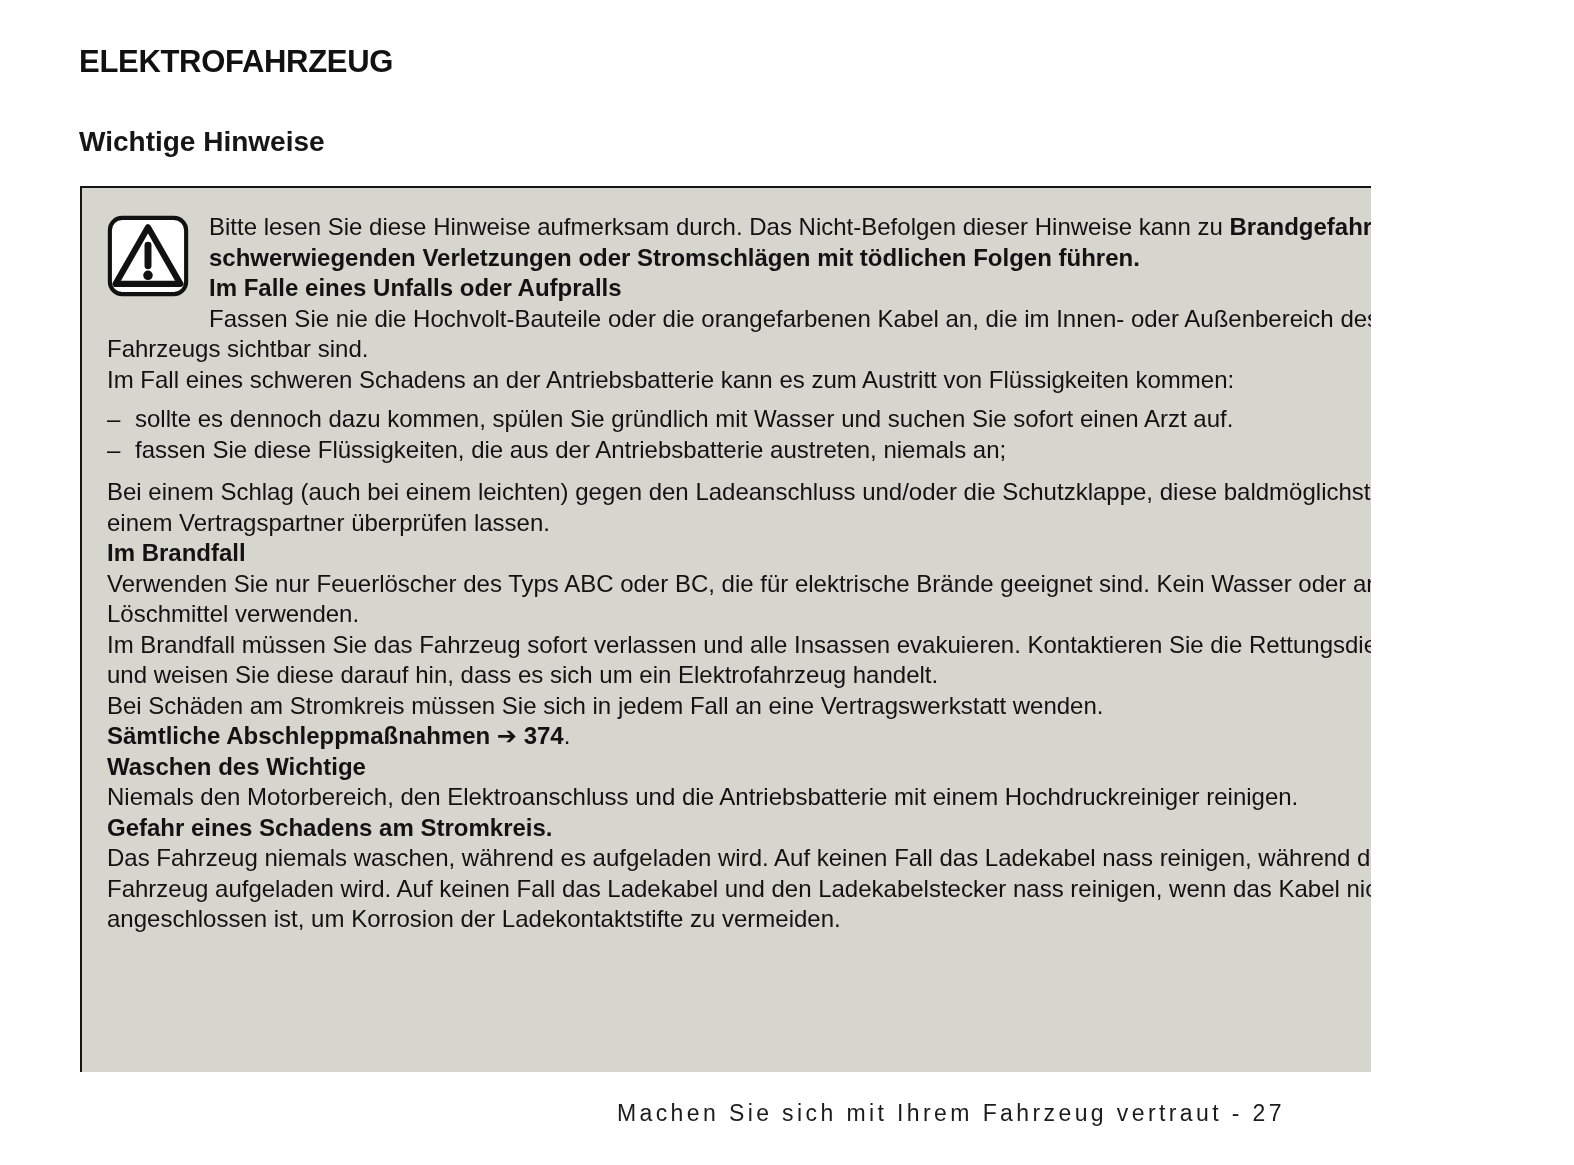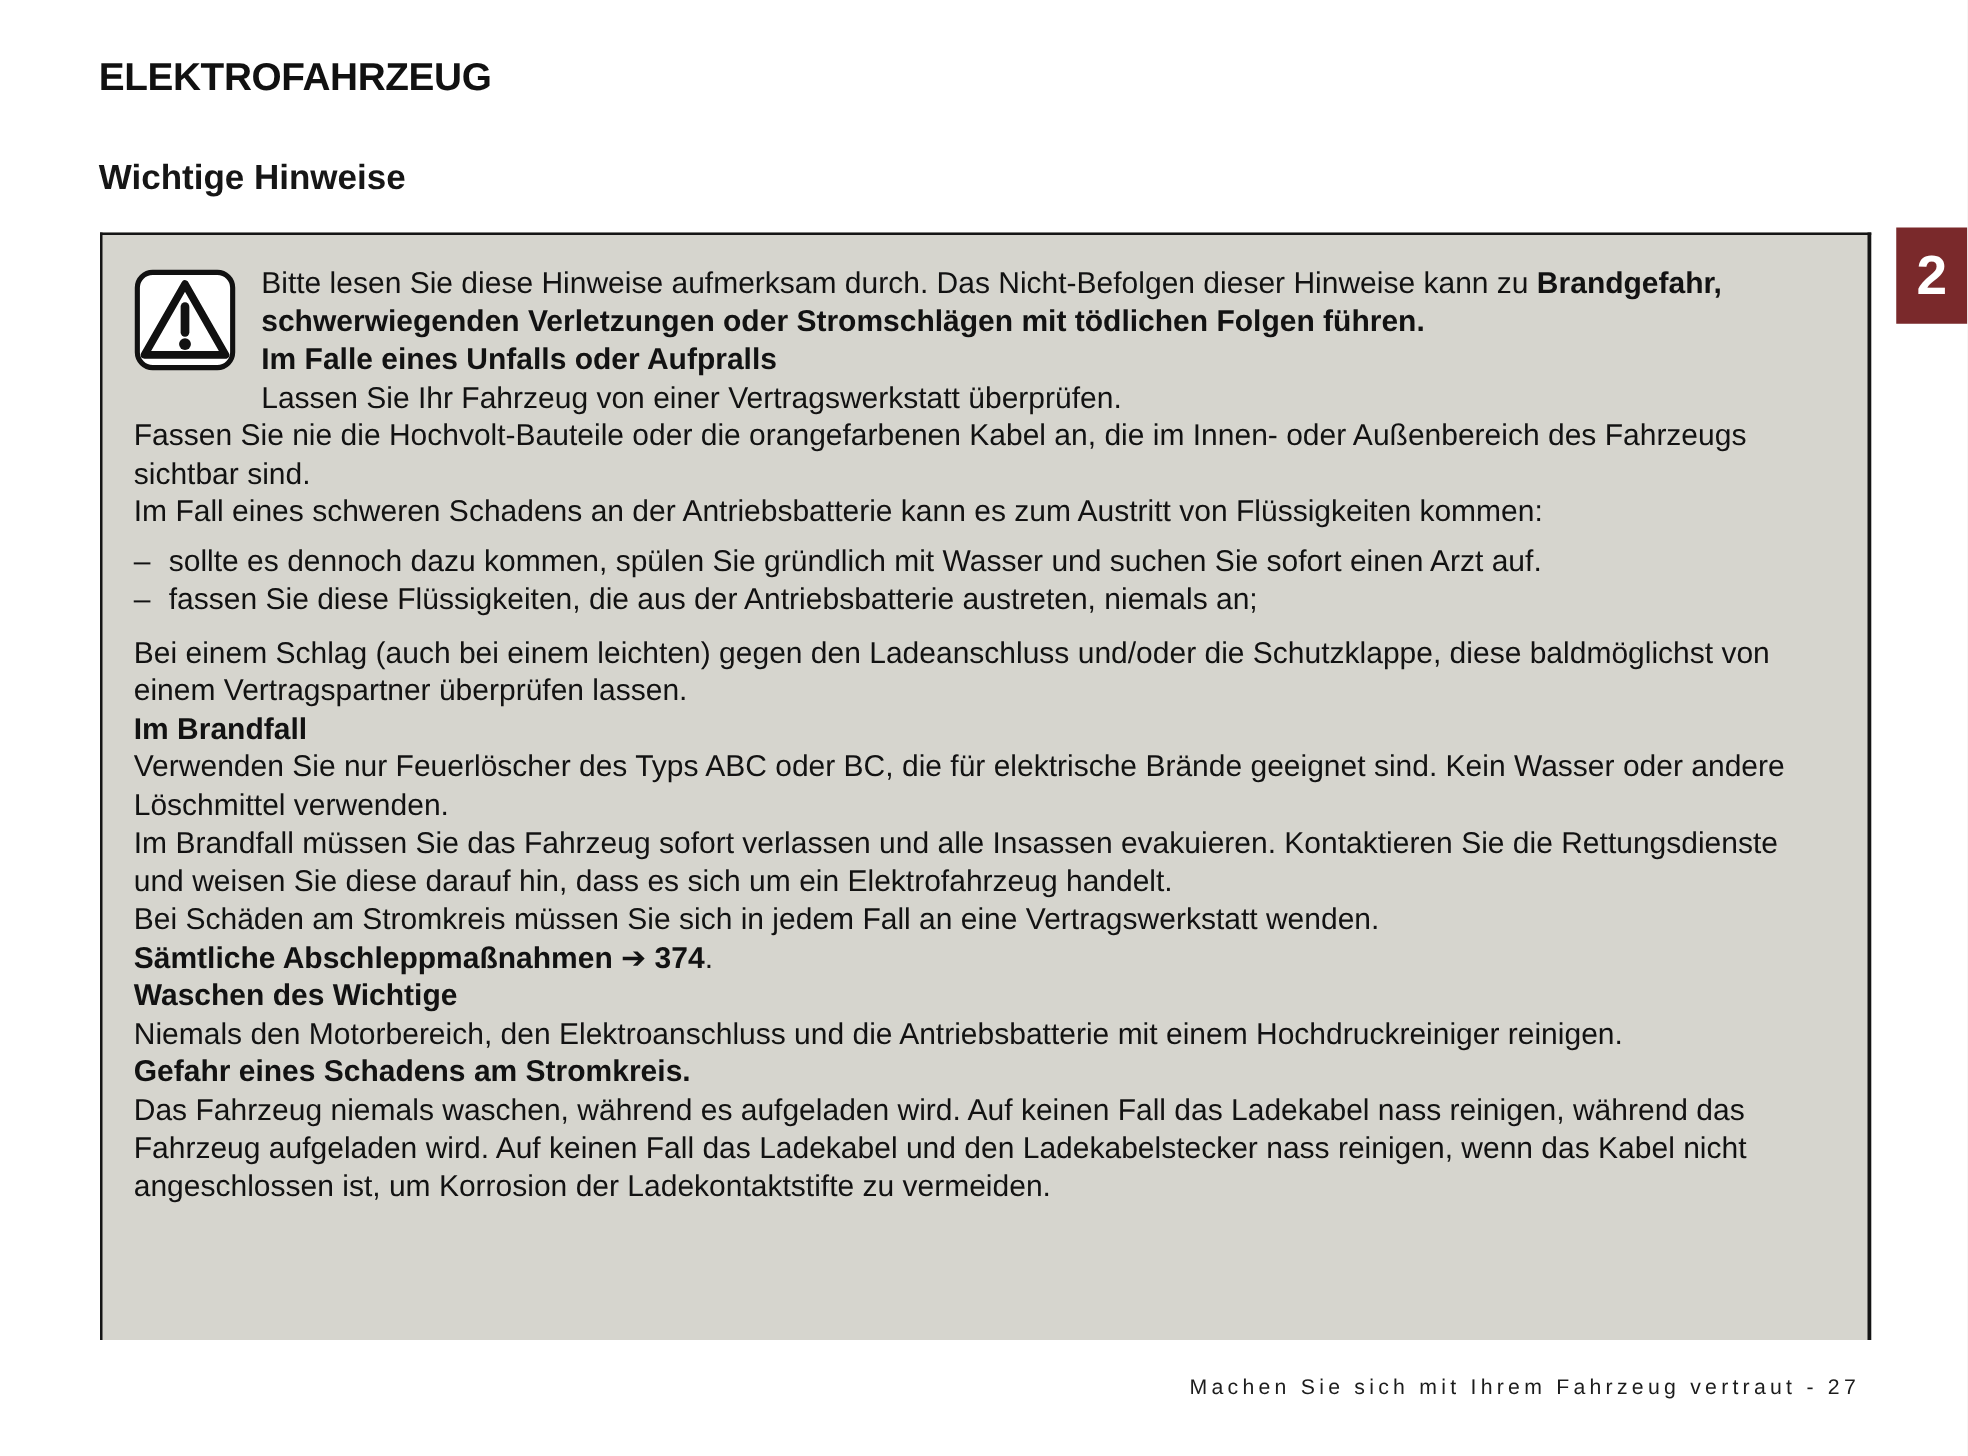--- a/index.html
+++ b/index.html
@@ -1,18 +1,18 @@
 <!DOCTYPE html>
 <html><head>
 <meta charset="utf-8">
 <style>
   html,body{margin:0;padding:0;background:#ffffff;}
   .page{
     position:relative;
-    width:1574px;height:1165px;
+    width:1371px;height:1165px;
     background:#ffffff;
     font-family:"Liberation Sans","DejaVu Sans",sans-serif;
     color:#121212;
     overflow:hidden;
   }
   .title{
     position:absolute;left:79px;top:44px;margin:0;
     font-size:31px;font-weight:700;letter-spacing:-0.3px;color:#111;
   }
   .subtitle{
@@ -47,21 +47,21 @@
     position:absolute;left:1517px;top:182px;
     width:57px;height:77px;
     background:#7a292b;
     display:flex;align-items:center;justify-content:center;
   }
   .chapter-tab span{
     color:#ffffff;font-size:44px;font-weight:700;line-height:1;
   }
   .footer{
     position:absolute;right:86px;top:1100px;margin:0;
-    font-size:17px;letter-spacing:3.4px;color:#1c1c1c;font-weight:400;
+    font-size:23px;letter-spacing:3.4px;color:#1c1c1c;font-weight:400;
     white-space:nowrap;
   }
 </style>
 </head>
 <body>
 
 <div class="page">
 
   <h1 class="title">ELEKTROFAHRZEUG</h1>
 
@@ -77,21 +77,20 @@
         <svg viewBox="0 0 100 100" xmlns="http://www.w3.org/2000/svg" aria-hidden="true">
           <rect x="3.5" y="3.5" width="93" height="93" rx="15" ry="15" fill="#ffffff" stroke="#111111" stroke-width="5"></rect>
           <path d="M50 15 L89.5 84 L10.5 84 Z" fill="none" stroke="#111111" stroke-width="7.5" stroke-linejoin="round"></path>
           <path d="M50 37 L50 62" stroke="#111111" stroke-width="8.5" stroke-linecap="round"></path>
           <circle cx="50" cy="73.5" r="5.8" fill="#111111"></circle>
         </svg>
       </div>
 
     <p class="blk"><span>Bitte lesen Sie diese Hinweise aufmerksam durch. Das Nicht-Befolgen dieser Hinweise kann zu </span><span class="b">Brandge­fahr, schwerwiegenden Verletzungen oder Stromschlägen mit tödlichen Folgen führen.</span></p>
         <p class="blk"><span class="b">Im Falle eines Unfalls oder Aufpralls</span></p>
-        <p class="blk"><span>Lassen Sie Ihr Fahrzeug von einer Vertragswerkstatt überprüfen.</span></p>
         <p class="blk"><span>Fassen Sie nie die Hochvolt-Bauteile oder die orangefarbenen Kabel an, die im Innen- oder Außenbereich des Fahr­zeugs sichtbar sind.</span></p>
         <p class="blk"><span>Im Fall eines schweren Schadens an der Antriebsbatterie kann es zum Austritt von Flüssigkeiten kommen:</span></p>
         <div class="bullet-list">
           <div class="blk bullet-item"><span class="marker">–</span><span>sollte es dennoch dazu kommen, spülen Sie gründlich mit Wasser und suchen Sie sofort einen Arzt auf.</span></div>
           <div class="blk bullet-item"><span class="marker">–</span><span>fassen Sie diese Flüssigkeiten, die aus der Antriebsbatterie austreten, niemals an;</span></div>
         </div>
         <p class="blk"><span>Bei einem Schlag (auch bei einem leichten) gegen den Ladeanschluss und/oder die Schutzklappe, diese baldmög­lichst von einem Vertragspartner überprüfen lassen.</span></p>
         <p class="blk"><span class="b">Im Brandfall</span></p>
         <p class="blk"><span>Verwenden Sie nur Feuerlöscher des Typs ABC oder BC, die für elektrische Brände geeignet sind. Kein Wasser oder andere Löschmittel verwenden.</span></p>
         <p class="blk"><span>Im Brandfall müssen Sie das Fahrzeug sofort verlassen und alle Insassen evakuieren. Kontaktieren Sie die Rettungs­dienste und weisen Sie diese darauf hin, dass es sich um ein Elektrofahrzeug handelt.</span></p>

